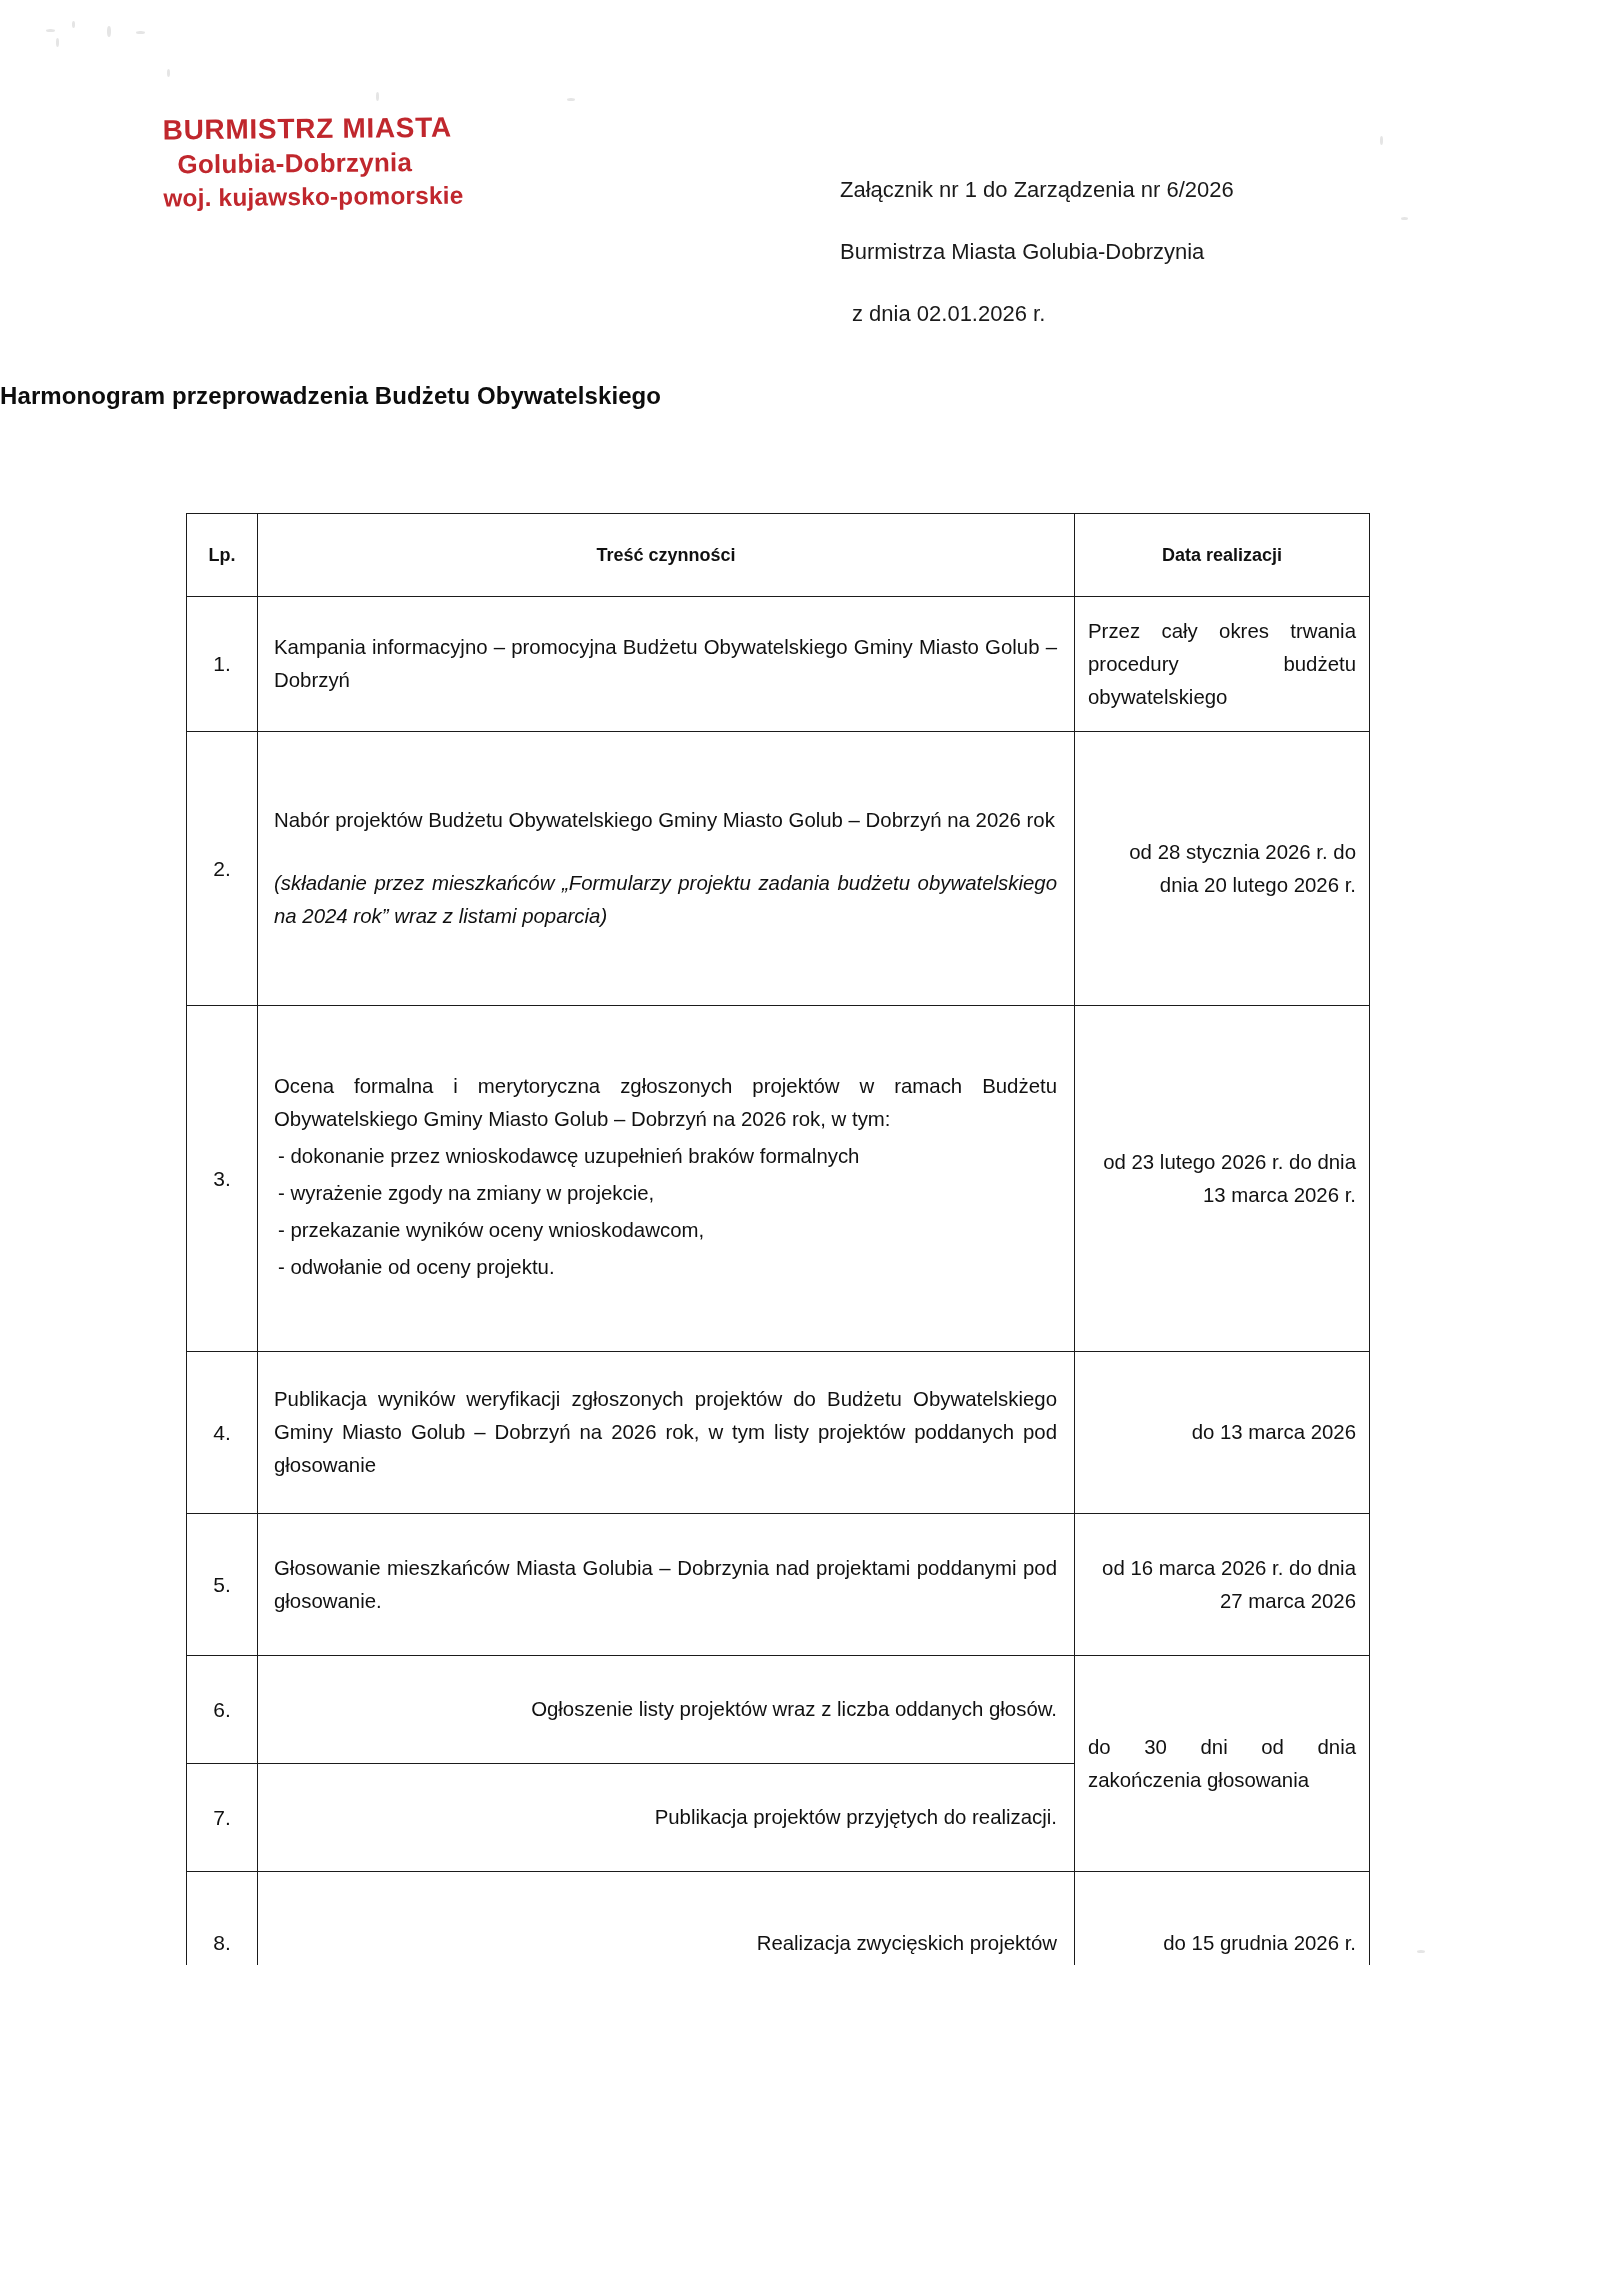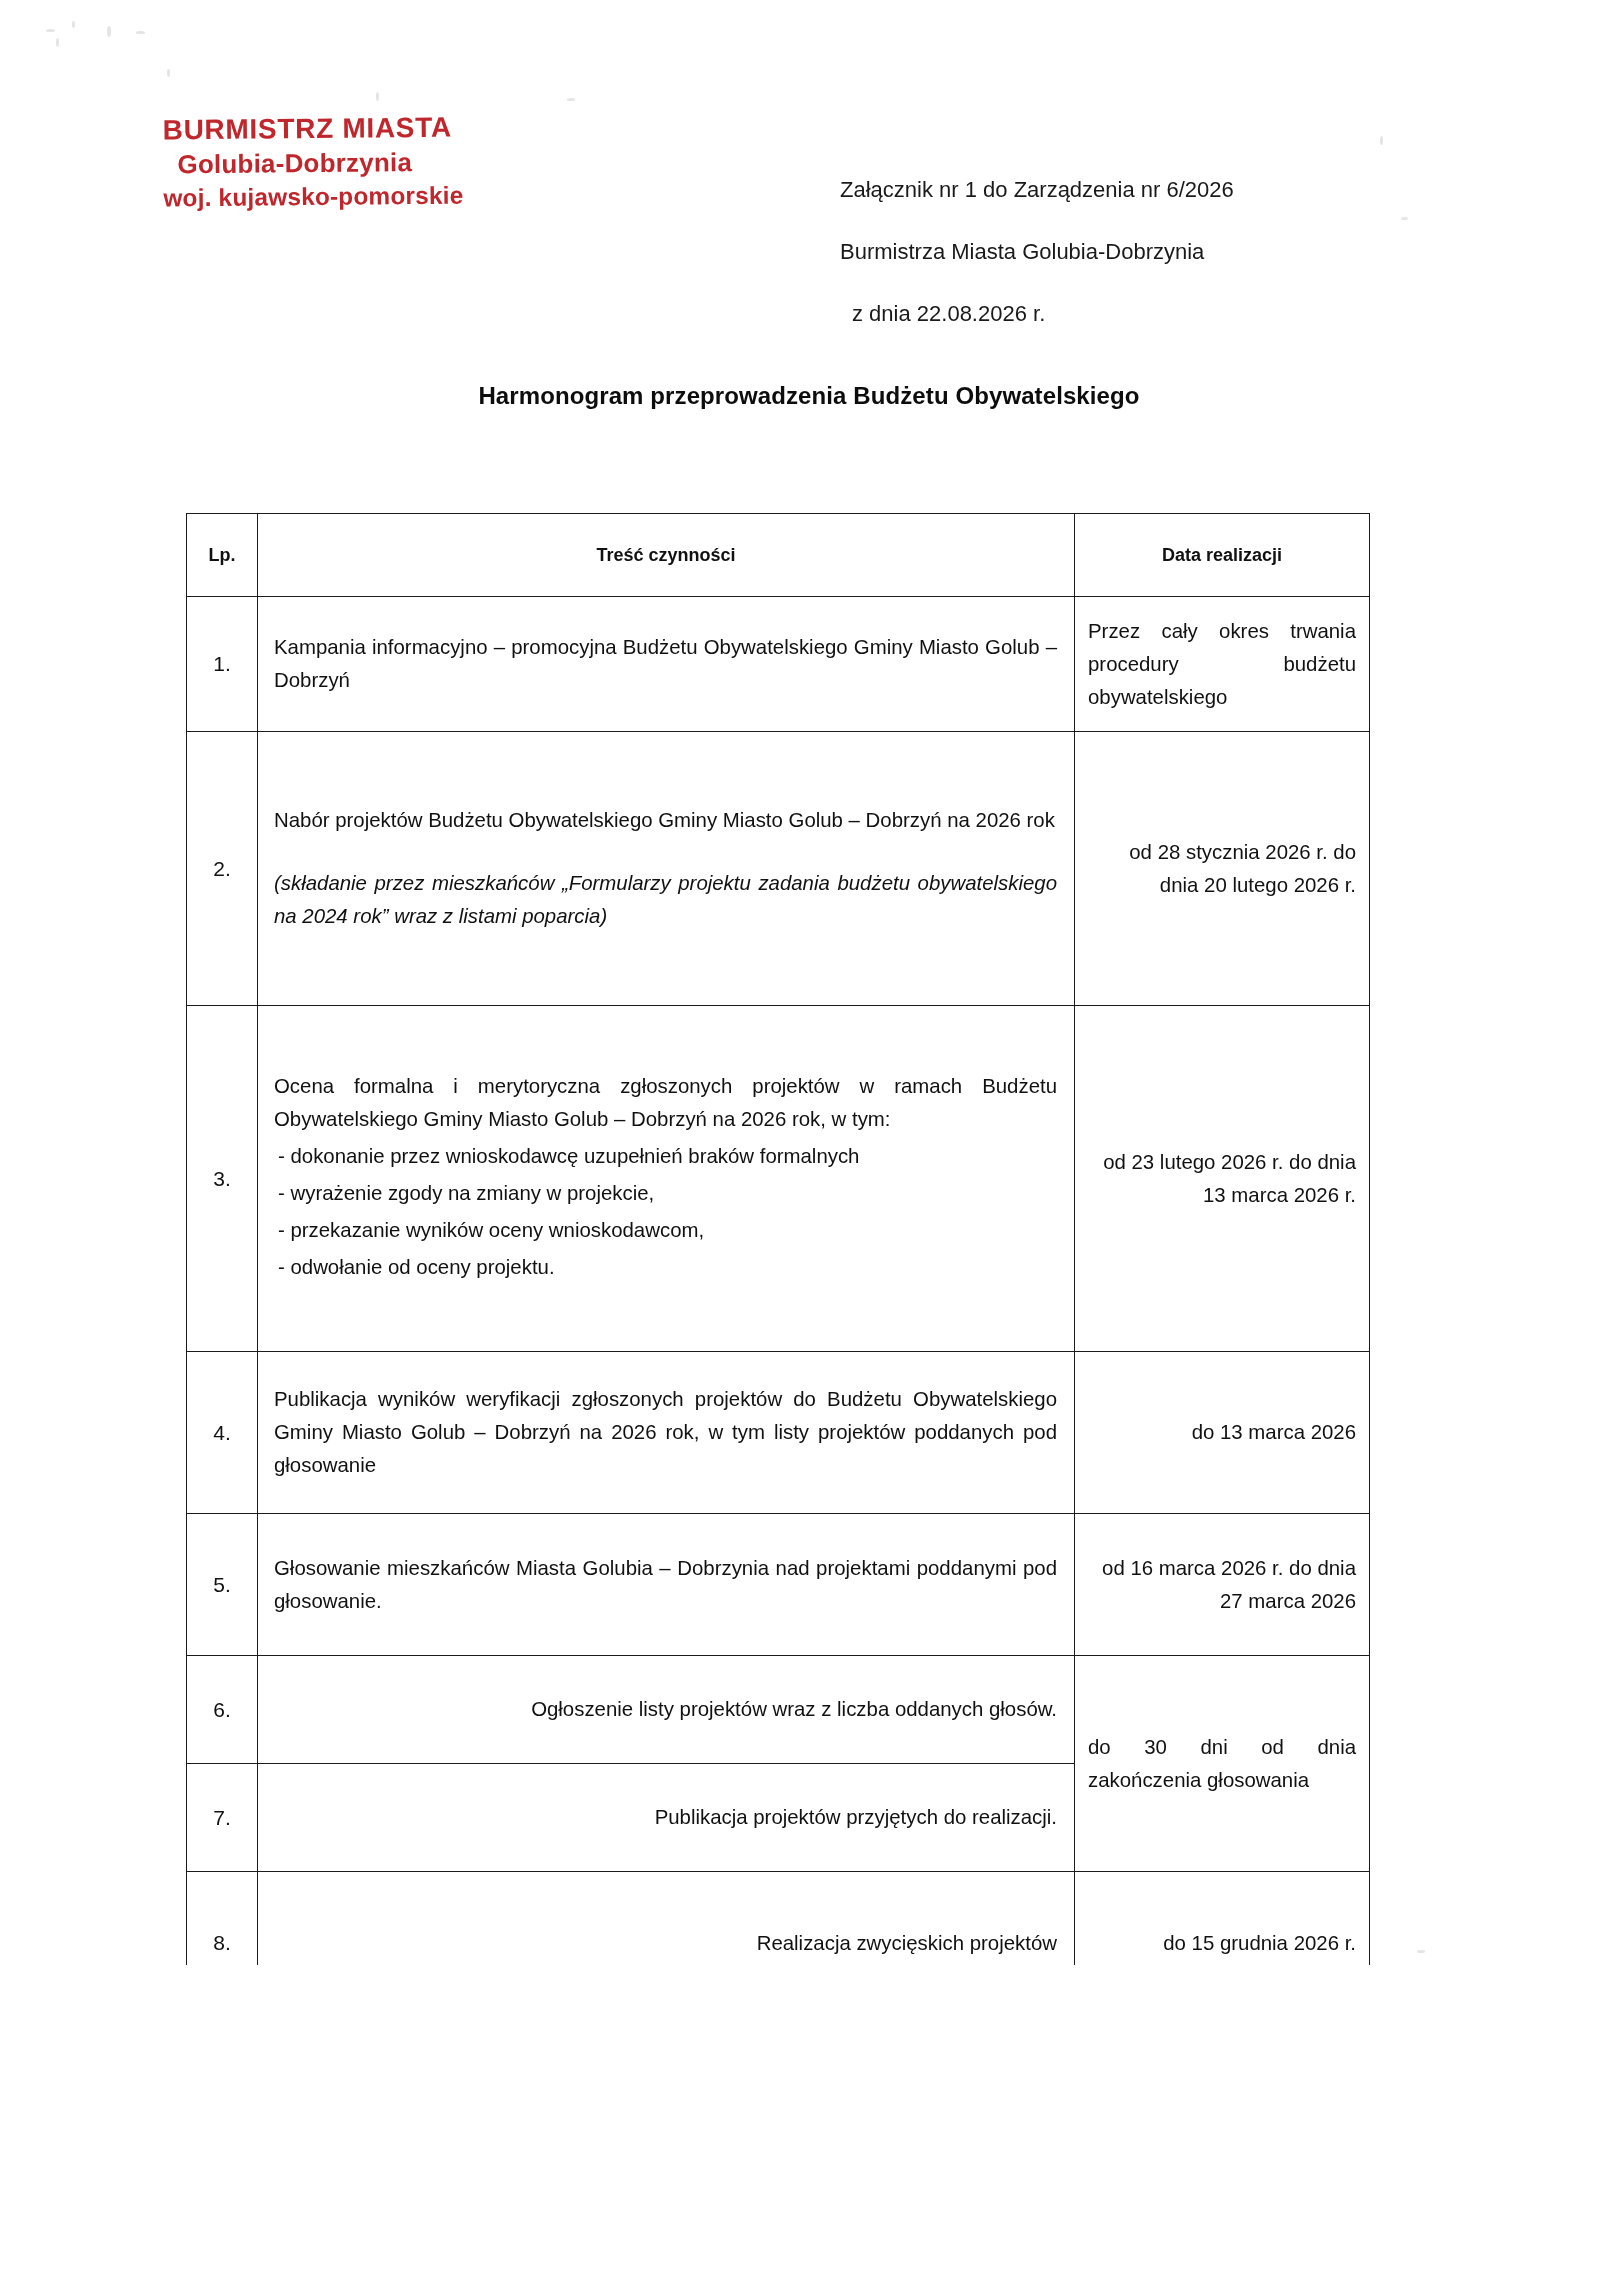--- a/index.html
+++ b/index.html
@@ -54,21 +54,20 @@
   }
   .ref-block .rl { margin-bottom: 40px; white-space: nowrap; }
   .ref-block .rl.indent { padding-left: 12px; }
 
   
   .doc-title {
     position: absolute;
     left: 0;
     top: 377px;
     width: 1618px;
-    text-align: center;
     font-size: 24px;
     font-weight: bold;
     line-height: 1.62;
     color: #0d0d0d;
     letter-spacing: 0.1px;
   }
   .doc-title .t2 { padding-left: 4px; }
 
   
   .sched {
@@ -181,21 +180,21 @@
 
   <div class="stamp-header">
     <div class="l1">BURMISTRZ MIASTA</div>
     <div class="l2">Golubia-Dobrzynia</div>
     <div class="l3">woj. kujawsko-pomorskie</div>
   </div>
 
   <div class="ref-block">
     <div class="rl">Załącznik nr 1 do Zarządzenia nr 6/2026</div>
     <div class="rl">Burmistrza Miasta Golubia-Dobrzynia</div>
-    <div class="rl indent">z dnia 22.08.2026 r.</div>
+    <div class="rl indent">z dnia 02.01.2026 r.</div>
   </div>
 
   <div class="doc-title">
     <div class="t1">Harmonogram przeprowadzenia Budżetu Obywatelskiego</div>
   </div>
 
   <table class="sched">
     <colgroup>
       <col class="c-lp">
         <col class="c-task">

